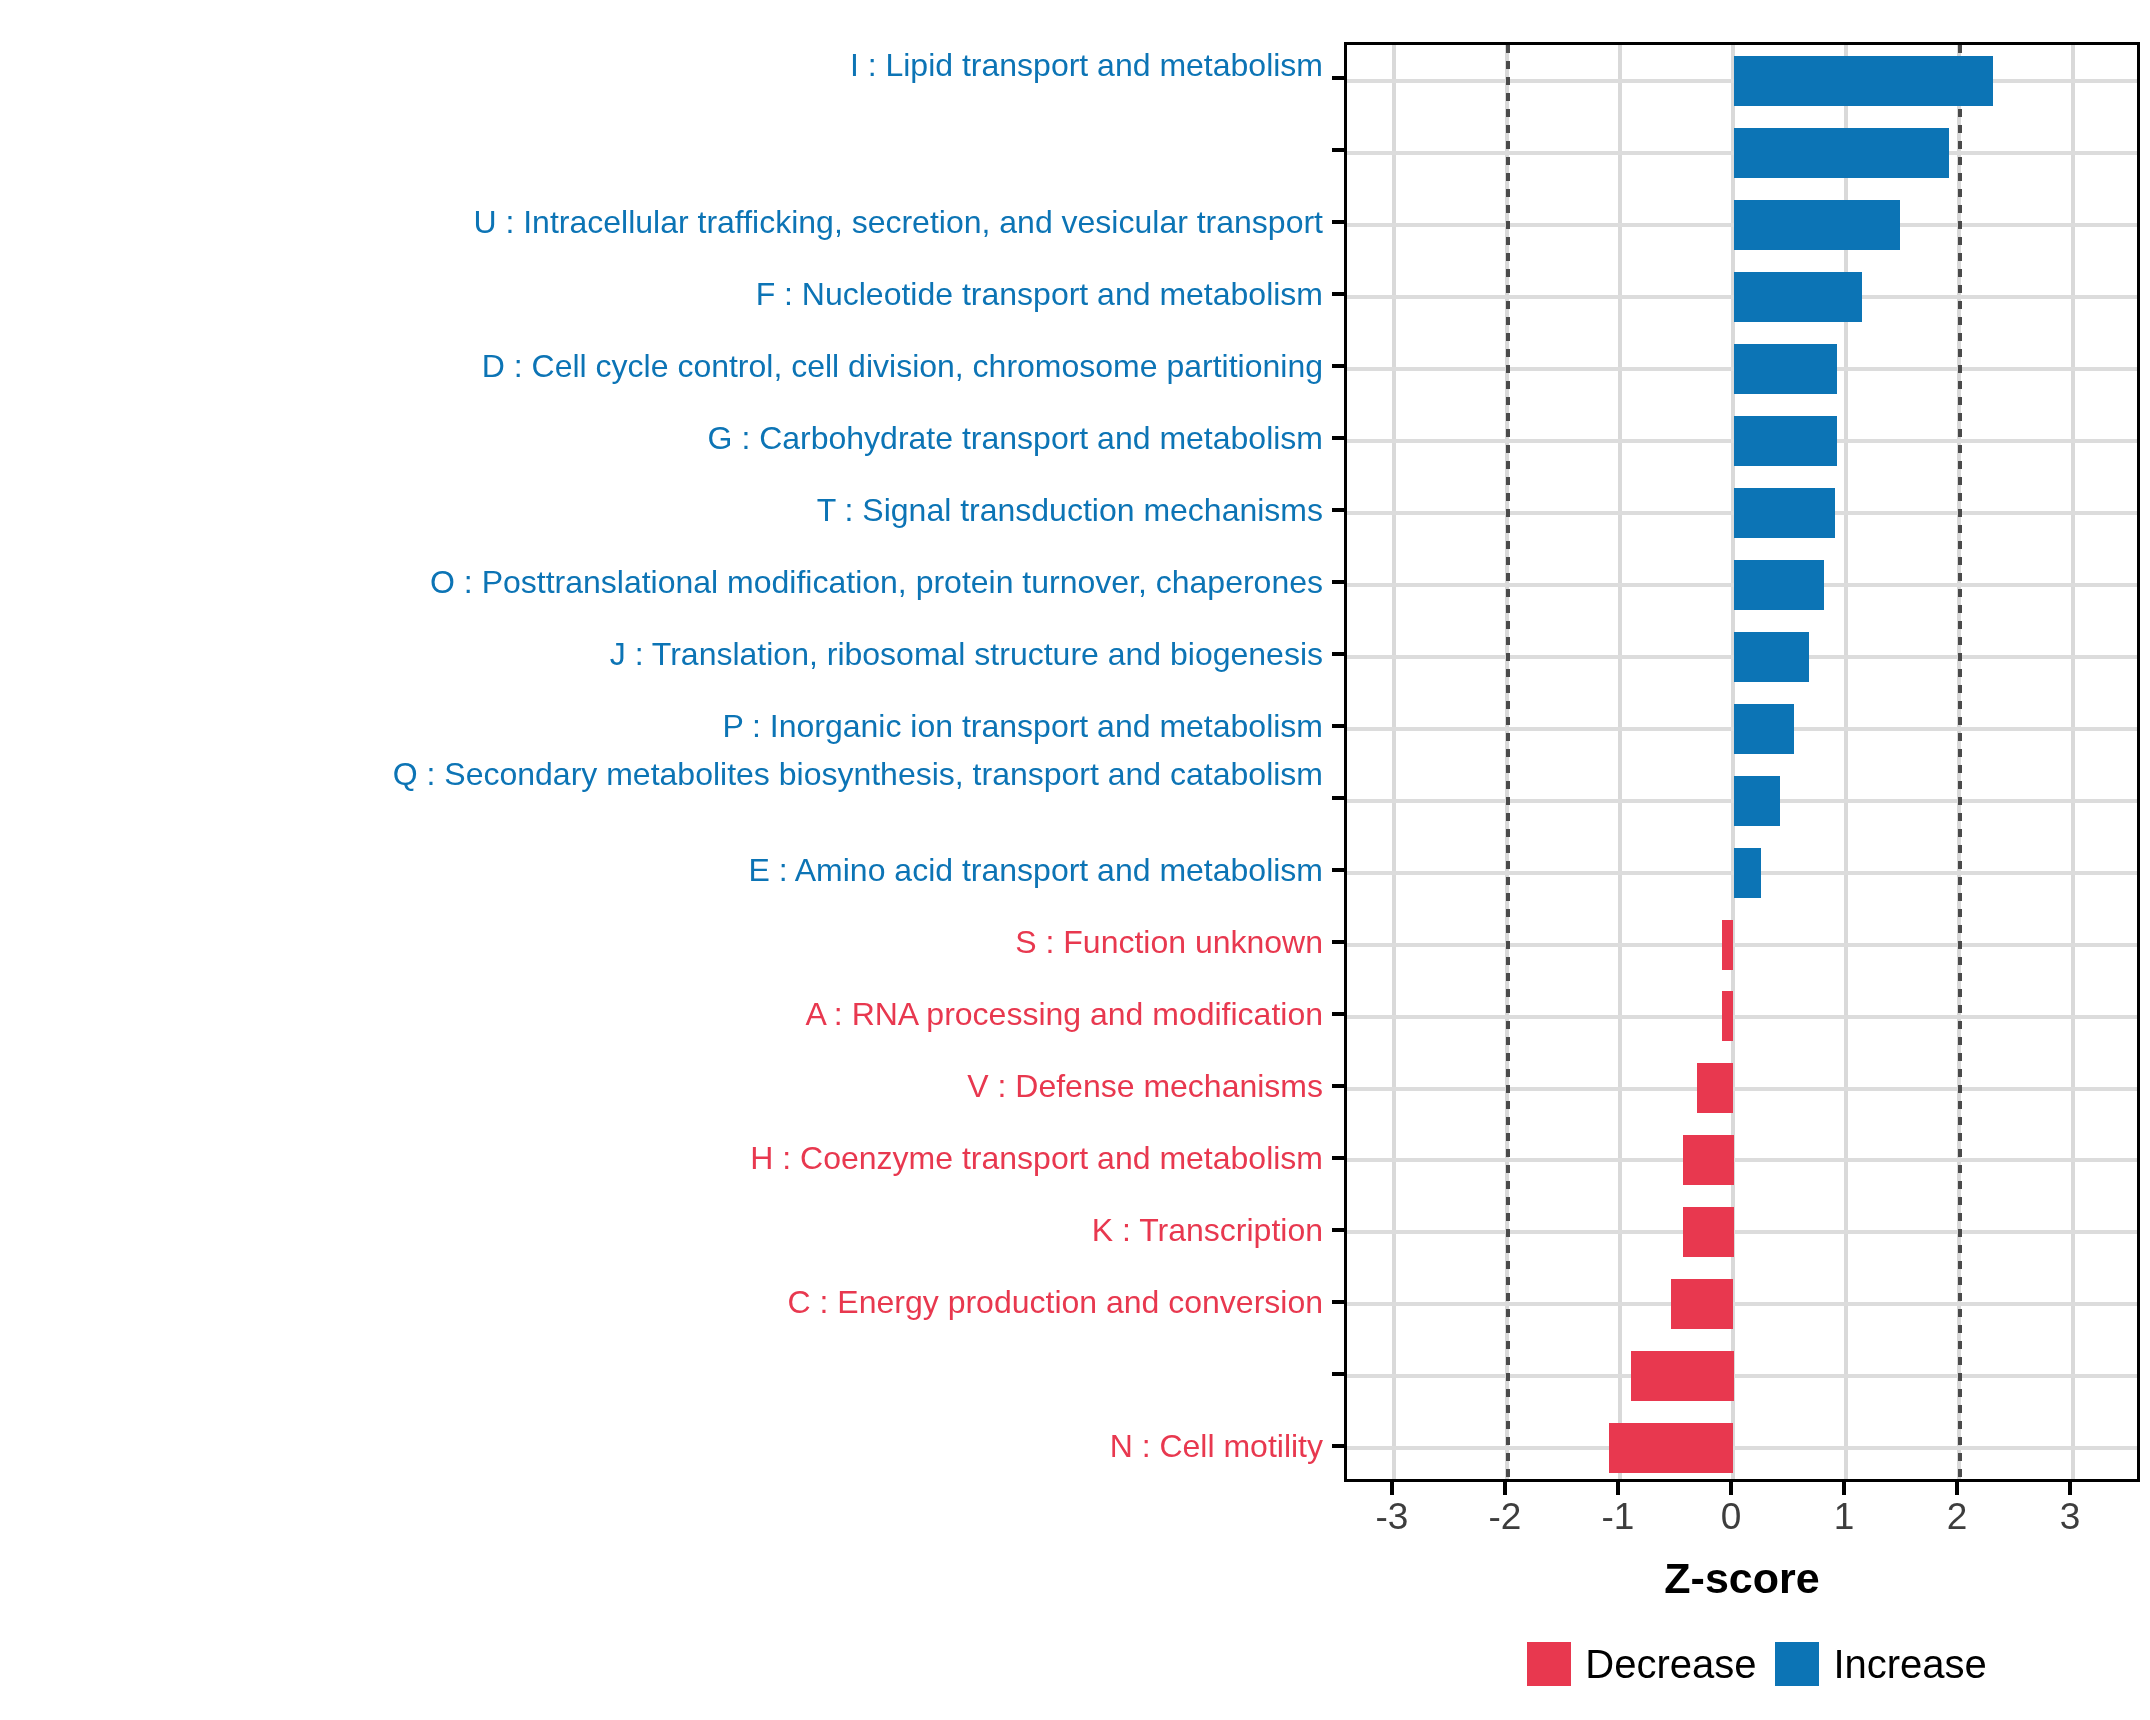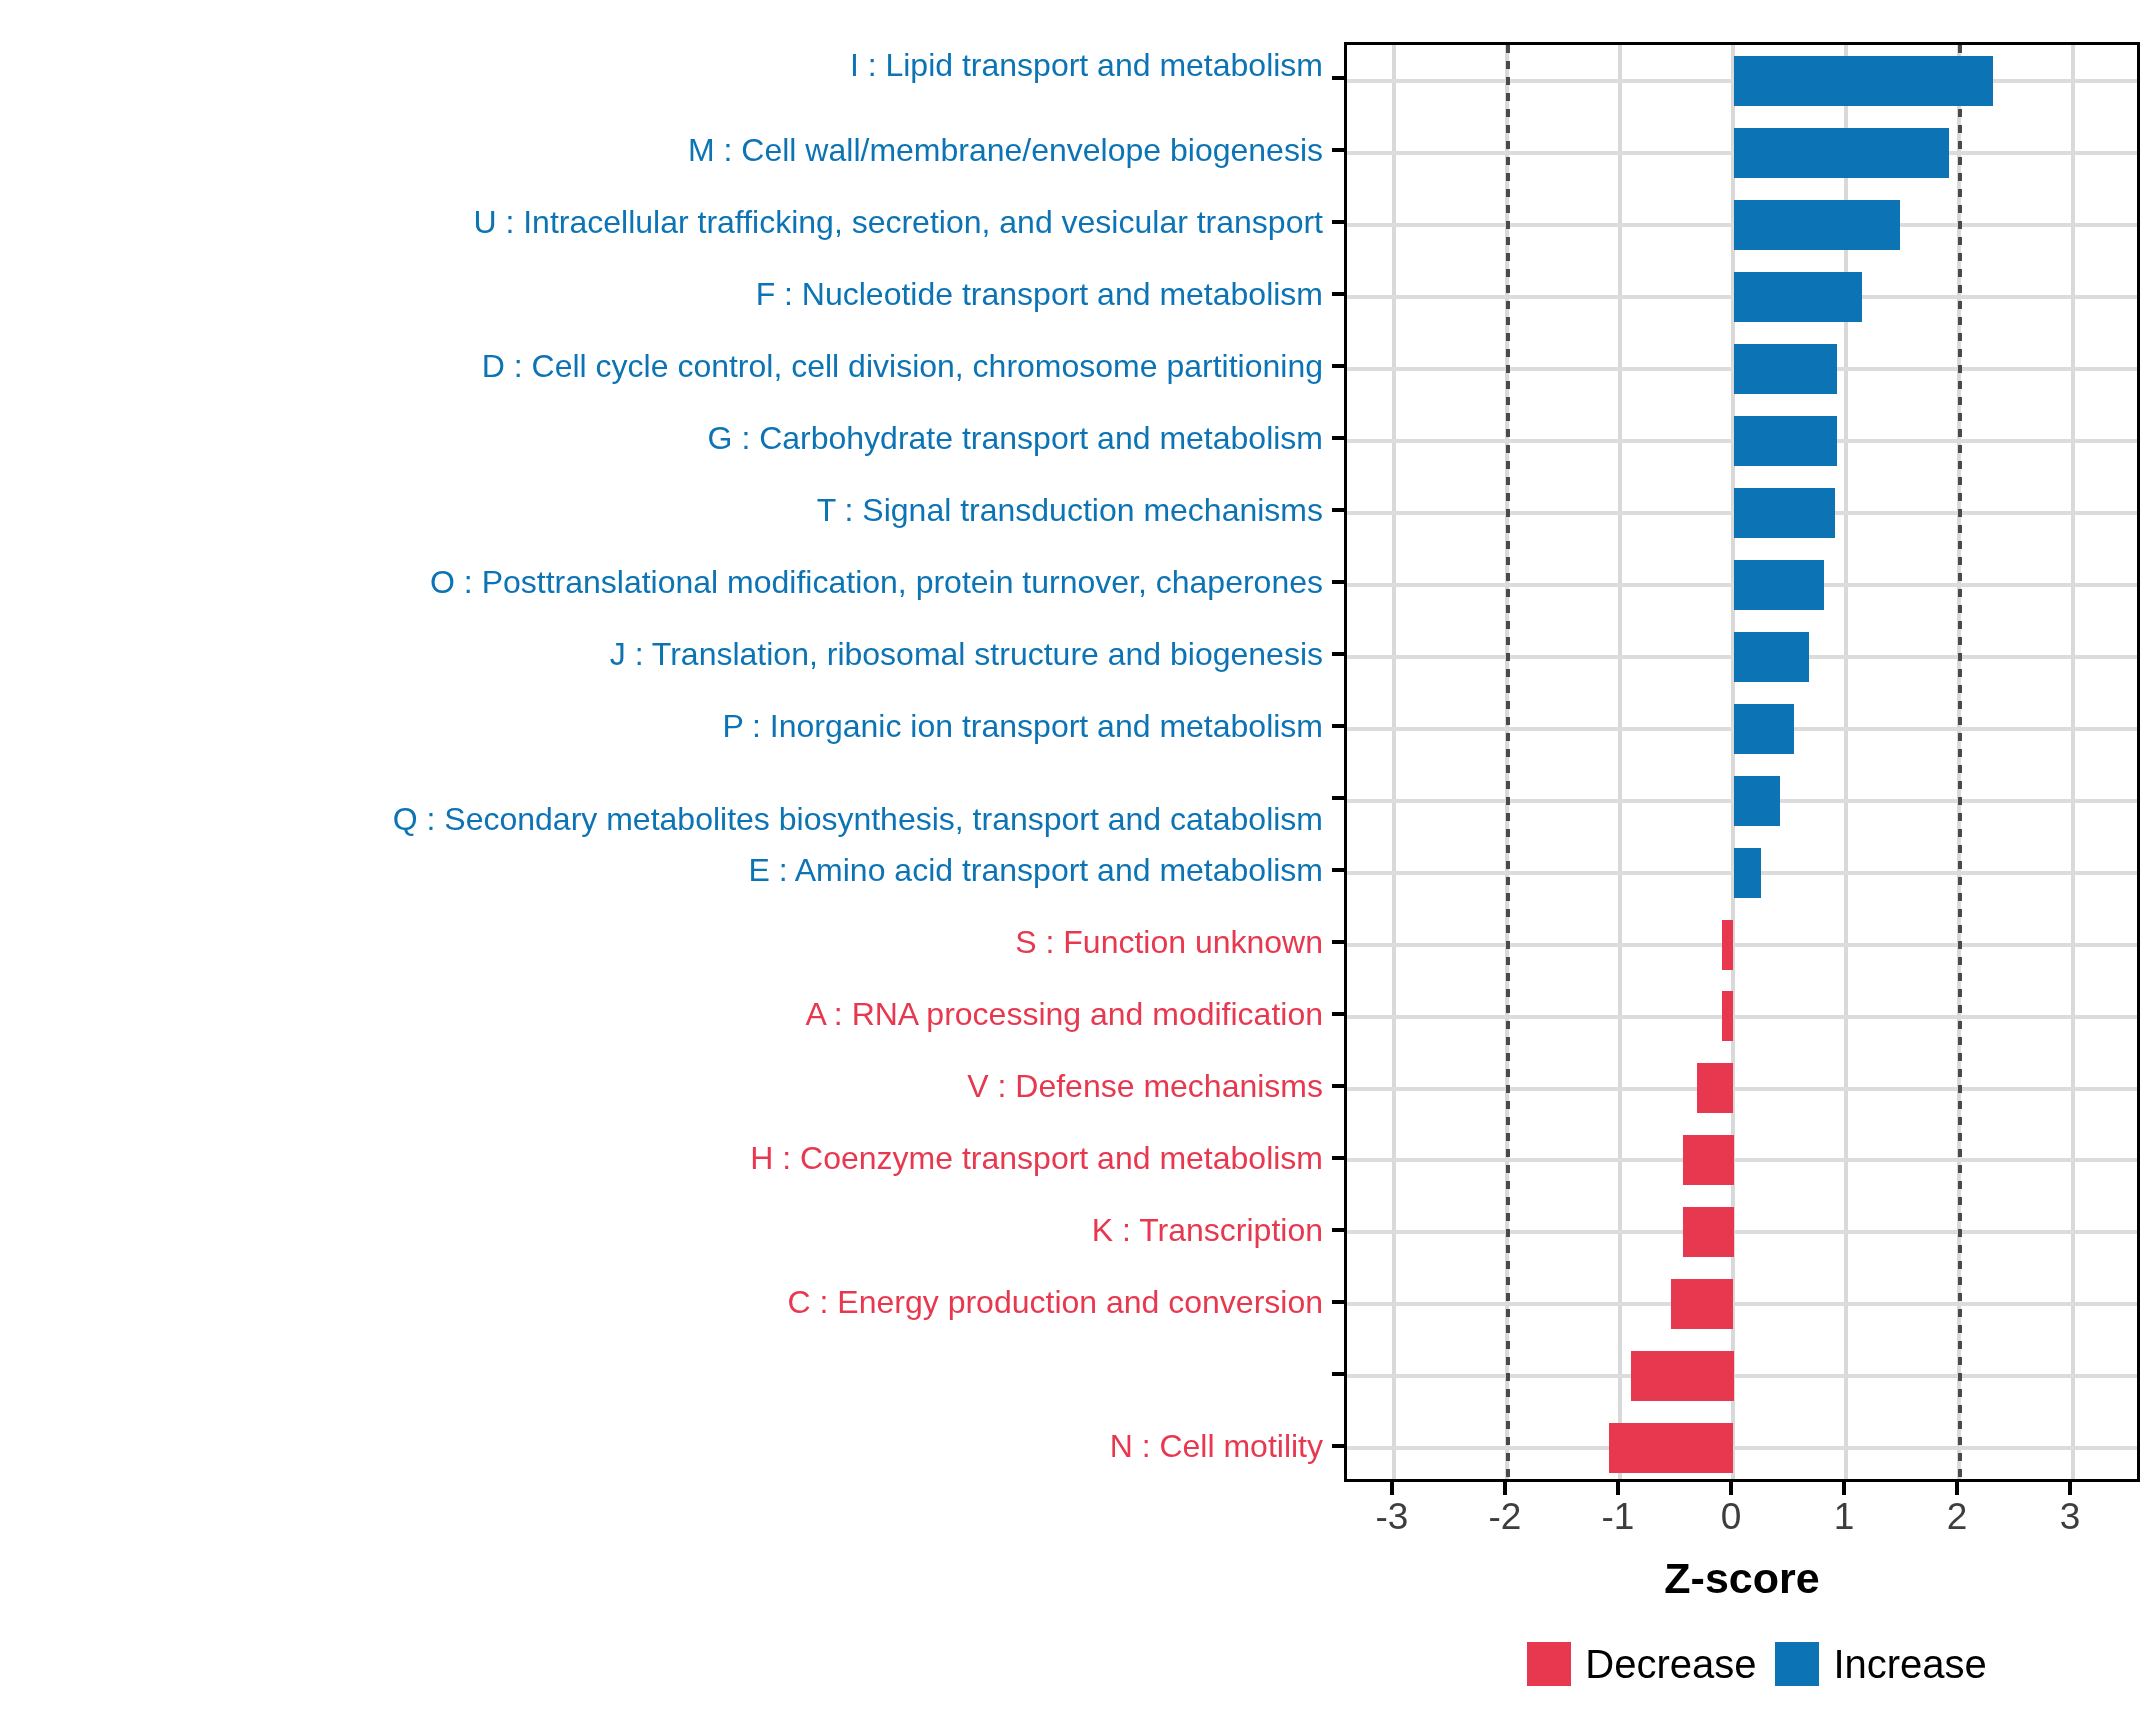--- a/index.html
+++ b/index.html
@@ -71,30 +71,29 @@
   .lgswatch{width:44px;height:44px;display:block;}
   .lglabel{font-size:40px;color:#000;line-height:1;}
 </style>
 </head>
 <body>
 
 <div id="root">
 
   <div id="ylabels">
       <div class="ylab inc" style="top: 23px;">I : Lipid transport and metabolism</div>
-      <div class="ylab inc" style="top: 108px;">M : Cell wall/membrane/envelope biogenesis</div>
       <div class="ylab inc" style="top: 180px;">U : Intracellular trafficking, secretion, and vesicular transport</div>
       <div class="ylab inc" style="top: 252px;">F : Nucleotide transport and metabolism</div>
       <div class="ylab inc" style="top: 324px;">D : Cell cycle control, cell division, chromosome partitioning</div>
       <div class="ylab inc" style="top: 396px;">G : Carbohydrate transport and metabolism</div>
       <div class="ylab inc" style="top: 468px;">T : Signal transduction mechanisms</div>
       <div class="ylab inc" style="top: 540px;">O : Posttranslational modification, protein turnover, chaperones</div>
       <div class="ylab inc" style="top: 612px;">J : Translation, ribosomal structure and biogenesis</div>
       <div class="ylab inc" style="top: 684px;">P : Inorganic ion transport and metabolism</div>
-      <div class="ylab inc" style="top: 777px; margin-left: 20px;">Q : Secondary metabolites biosynthesis, transport and catabolism</div>
+      <div class="ylab inc" style="top: 732px; margin-left: 20px;">Q : Secondary metabolites biosynthesis, transport and catabolism</div>
       <div class="ylab inc" style="top: 828px;">E : Amino acid transport and metabolism</div>
       <div class="ylab dec" style="top: 900px;">S : Function unknown</div>
       <div class="ylab dec" style="top: 972px;">A : RNA processing and modification</div>
       <div class="ylab dec" style="top: 1044px;">V : Defense mechanisms</div>
       <div class="ylab dec" style="top: 1116px;">H : Coenzyme transport and metabolism</div>
       <div class="ylab dec" style="top: 1188px;">K : Transcription</div>
       <div class="ylab dec" style="top: 1260px;">C : Energy production and conversion</div>
       <div class="ylab dec" style="top: 1404px;">N : Cell motility</div>
     </div>
 

